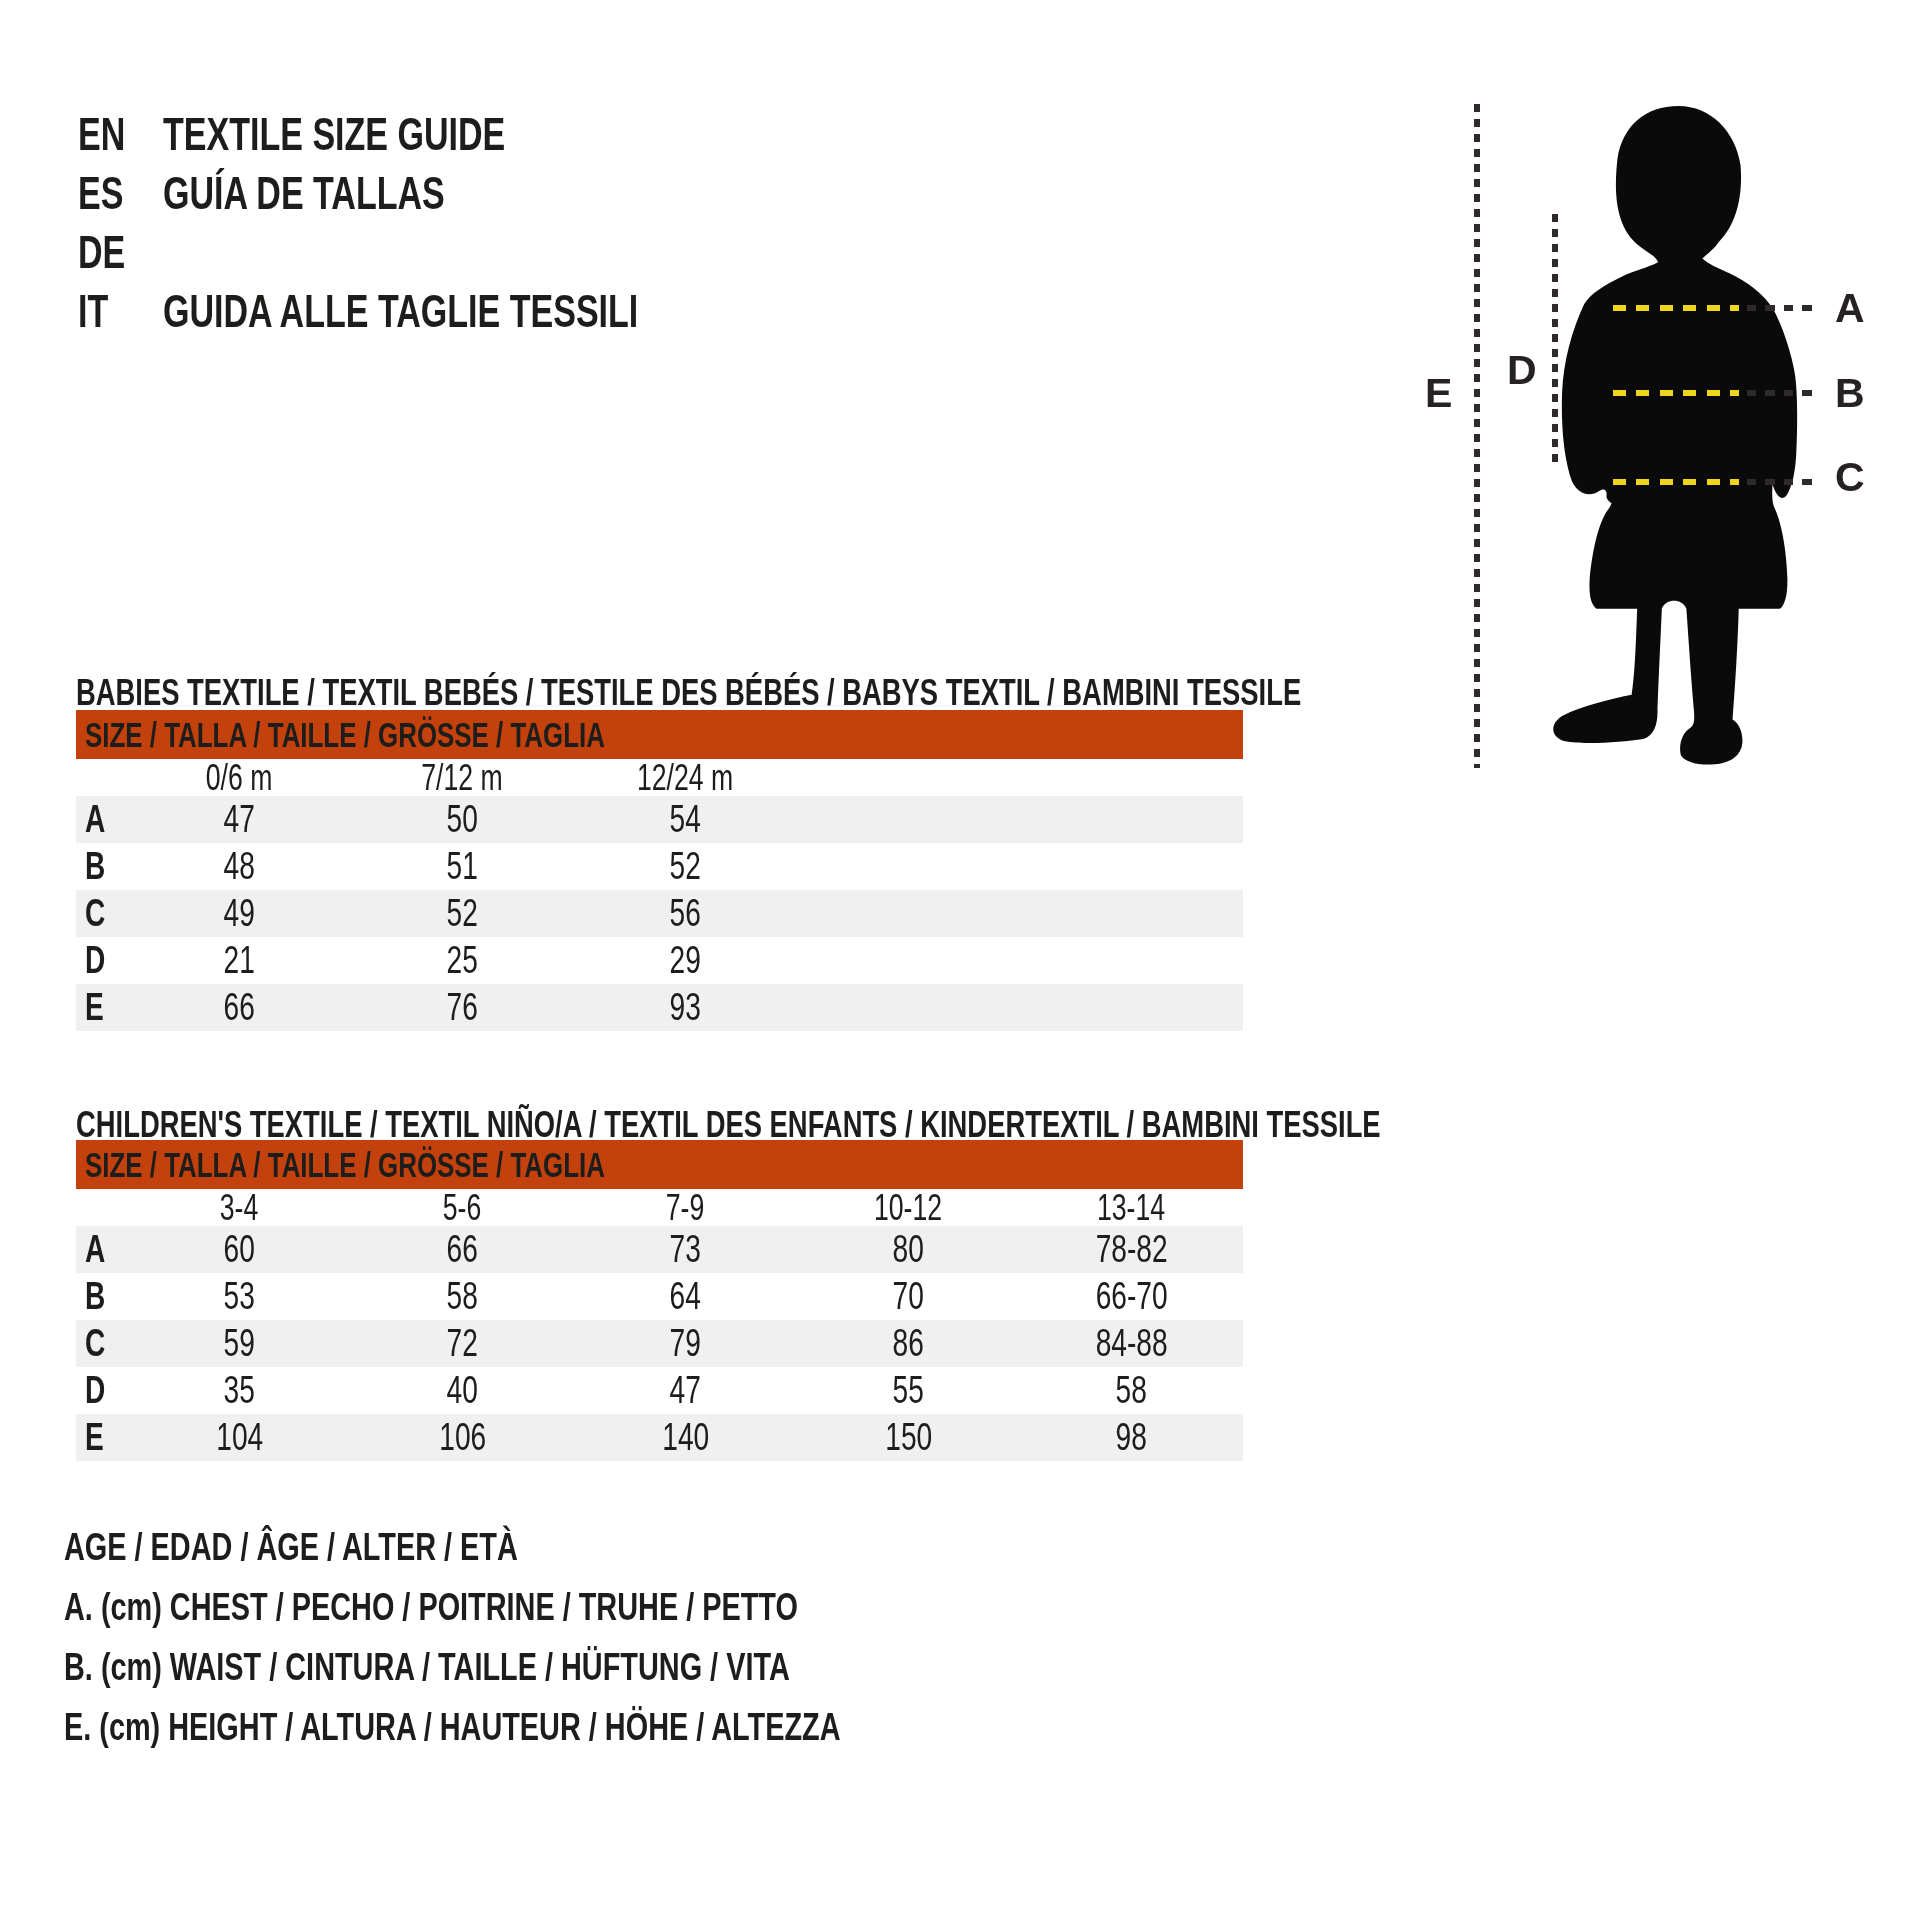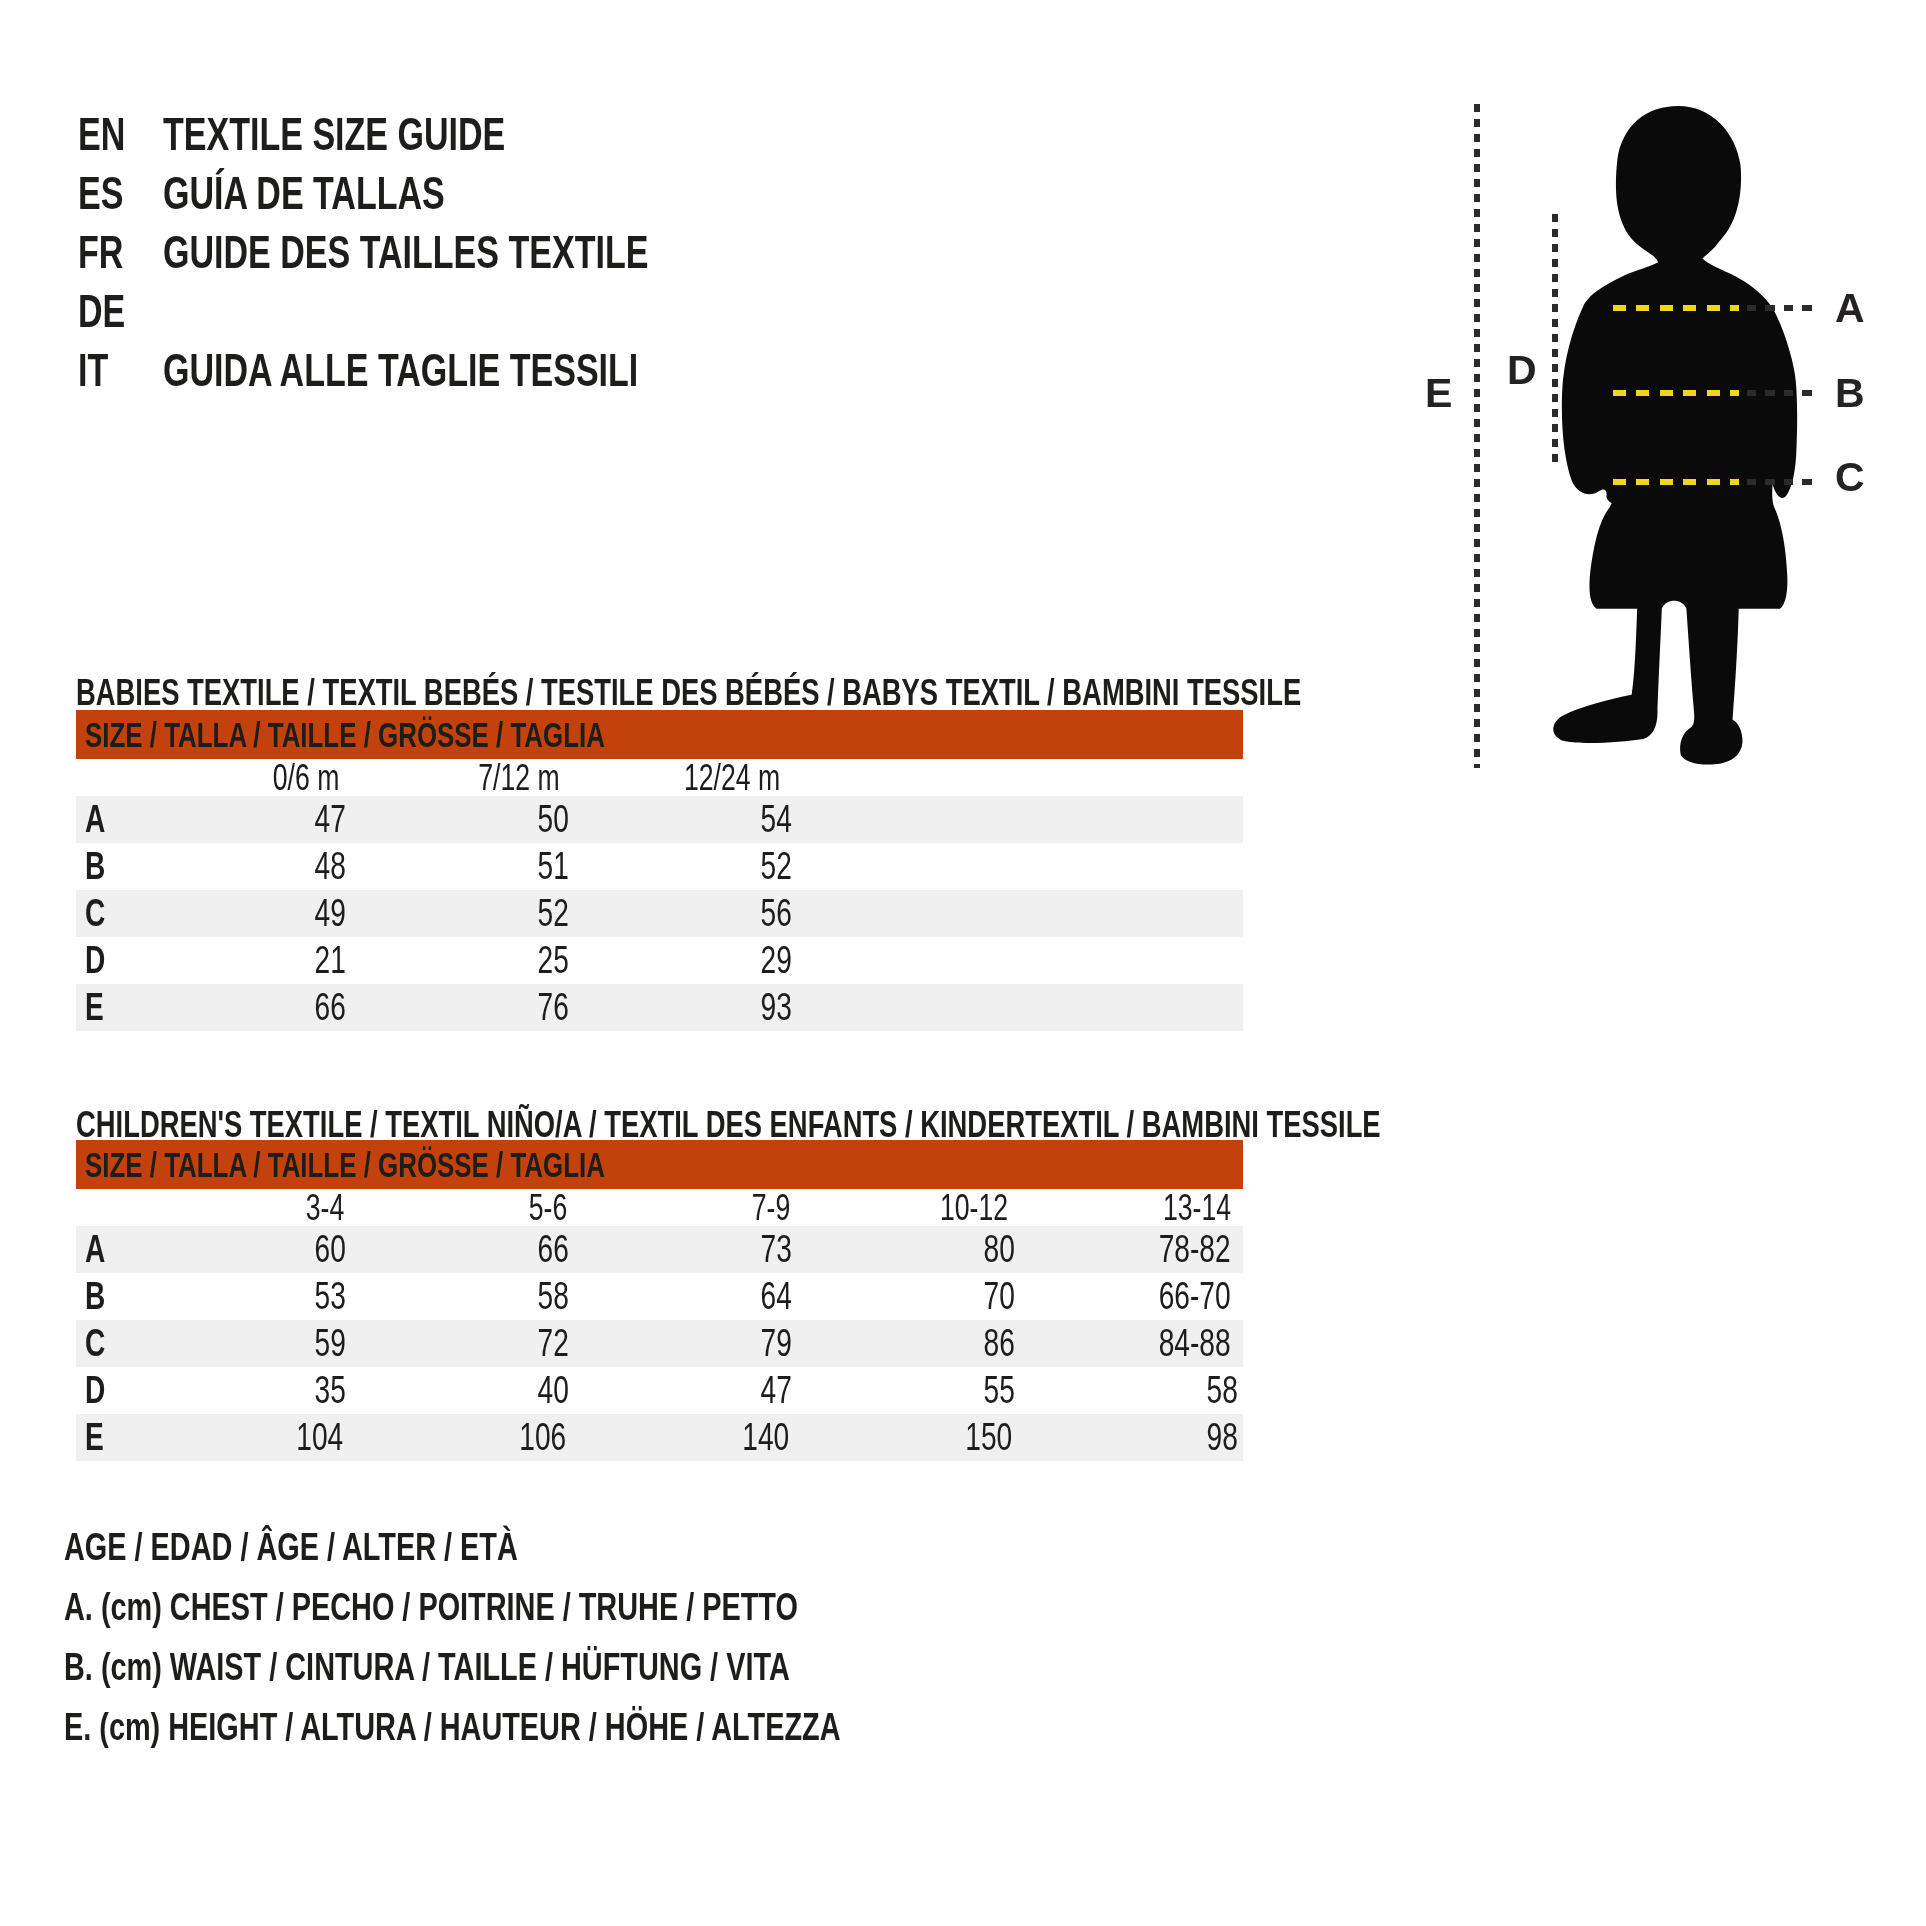--- a/index.html
+++ b/index.html
@@ -40,41 +40,37 @@
   
   .sizetable{position:absolute;left:76px;width:1167px;}
   .sizetable.babies{top:710px;}
   .sizetable.children{top:1140px;}
   .size-bar{height:49px;background:#c2410c;display:flex;align-items:center;padding-left:8.6px;box-sizing:border-box;font-size:35px;font-weight:700;}
   .trow{display:flex;align-items:center;font-size:38px;}
   .trow.head{height:37px;font-size:36px;font-weight:400;}
   .trow.data{height:47px;font-weight:400;}
   .trow.stripe{background:#f0f0f0;}
   .tlbl{width:52px;padding-left:8.6px;box-sizing:border-box;font-weight:700;}
-  .tcell{width:223px;text-align:right;}
+  .tcell{width:223px;text-align:center;}
 
   
   .legend{position:absolute;left:64px;top:1517px;}
   .legend-line{height:60px;line-height:60px;font-size:39px;font-weight:700;white-space:nowrap;}
 </style>
 </head>
 <body>
 
 <section class="langs">
   <div class="lang-row">
     <div class="lang-code"><span class="cz">EN</span></div>
     <div><span class="cz">TEXTILE SIZE GUIDE</span></div>
   </div>
   <div class="lang-row">
     <div class="lang-code"><span class="cz">ES</span></div>
     <div><span class="cz">GUÍA DE TALLAS</span></div>
-  </div>
-  <div class="lang-row">
-    <div class="lang-code"><span class="cz">FR</span></div>
-    <div><span class="cz">GUIDE DES TAILLES TEXTILE</span></div>
   </div>
   <div class="lang-row">
     <div class="lang-code"><span class="cz">DE</span></div>
   </div>
   <div class="lang-row">
     <div class="lang-code"><span class="cz">IT</span></div>
     <div><span class="cz">GUIDA ALLE TAGLIE TESSILI</span></div>
   </div>
 </section>
 

